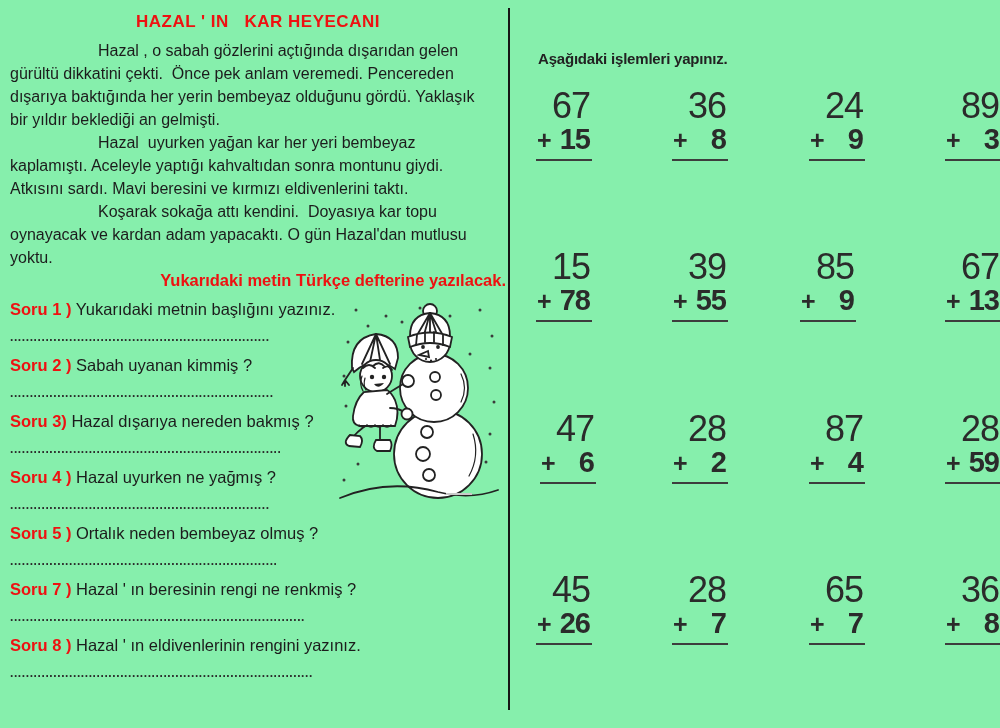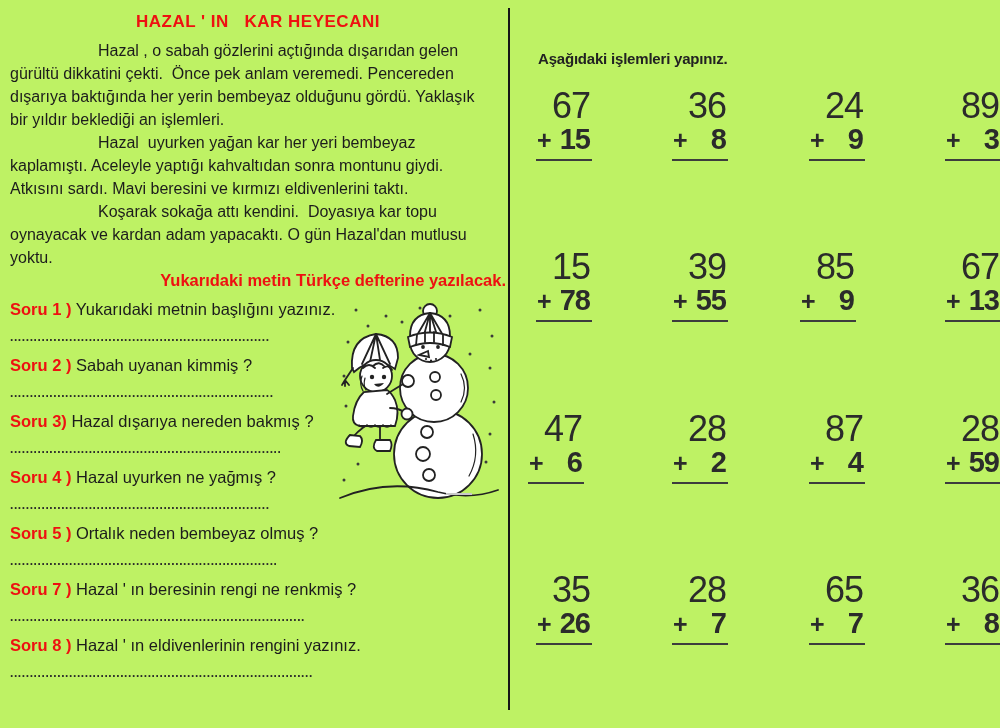--- a/index.html
+++ b/index.html
@@ -1,17 +1,17 @@
 <!DOCTYPE html>
 <html><head>
 <meta charset="utf-8">
 <style>
   html,body{margin:0;padding:0;background:#ffffff;}
   .sheet{
-    position:relative;width:1000px;height:728px;background:#bef264;
+    position:relative;width:1000px;height:728px;background:#86efac;
     font-family:"Liberation Sans",sans-serif;overflow:hidden;
   }
   
   .left{position:absolute;left:10px;top:12px;width:496px;}
   .title{
     text-align:center;font-weight:bold;font-size:17px;letter-spacing:.5px;
     white-space:pre;margin-bottom:7px;
   }
   .story-line{font-size:16px;line-height:23px;color:#1c1c1c;white-space:pre;}
   .story-line.indent{padding-left:88px;}
@@ -55,21 +55,21 @@
 <body>
 
 <div class="sheet">
 
   <div class="left">
     <div class="title" style="color: rgb(238, 17, 17);">HAZAL ' IN   KAR HEYECANI</div>
     <div id="story-lines">
         <div class="story-line indent">Hazal , o sabah gözlerini açtığında dışarıdan gelen</div>
         <div class="story-line">gürültü dikkatini çekti.  Önce pek anlam veremedi. Pencereden</div>
         <div class="story-line">dışarıya baktığında her yerin bembeyaz olduğunu gördü. Yaklaşık</div>
-        <div class="story-line">bir yıldır beklediği an işlemleri.</div>
+        <div class="story-line">bir yıldır beklediği an gelmişti.</div>
         <div class="story-line indent">Hazal  uyurken yağan kar her yeri bembeyaz</div>
         <div class="story-line">kaplamıştı. Aceleyle yaptığı kahvaltıdan sonra montunu giydi.</div>
         <div class="story-line">Atkısını sardı. Mavi beresini ve kırmızı eldivenlerini taktı.</div>
         <div class="story-line indent">Koşarak sokağa attı kendini.  Doyasıya kar topu</div>
         <div class="story-line">oynayacak ve kardan adam yapacaktı. O gün Hazal'dan mutlusu</div>
         <div class="story-line">yoktu.</div>
       </div>
     <div class="note" style="color: rgb(238, 17, 17);">Yukarıdaki metin Türkçe defterine yazılacak.</div>
     <div class="questions" id="questions">
         <div class="q-block">
@@ -250,21 +250,21 @@
           <div class="p-rule"></div>
         </div>
         <div class="problem" style="left: 425px; top: 251px;">
           <div class="p-top">67</div>
           <div class="p-bottom">
             <span class="p-plus">+</span>
             <span class="p-addend">13</span>
           </div>
           <div class="p-rule"></div>
         </div>
-        <div class="problem" style="left: 8px; top: 413px;">
+        <div class="problem" style="left: 20px; top: 413px;">
           <div class="p-top">47</div>
           <div class="p-bottom">
             <span class="p-plus">+</span>
             <span class="p-addend">6</span>
           </div>
           <div class="p-rule"></div>
         </div>
         <div class="problem" style="left: 152px; top: 413px;">
           <div class="p-top">28</div>
           <div class="p-bottom">
@@ -283,21 +283,21 @@
         </div>
         <div class="problem" style="left: 425px; top: 413px;">
           <div class="p-top">28</div>
           <div class="p-bottom">
             <span class="p-plus">+</span>
             <span class="p-addend">59</span>
           </div>
           <div class="p-rule"></div>
         </div>
         <div class="problem" style="left: 16px; top: 574px;">
-          <div class="p-top">35</div>
+          <div class="p-top">45</div>
           <div class="p-bottom">
             <span class="p-plus">+</span>
             <span class="p-addend">26</span>
           </div>
           <div class="p-rule"></div>
         </div>
         <div class="problem" style="left: 152px; top: 574px;">
           <div class="p-top">28</div>
           <div class="p-bottom">
             <span class="p-plus">+</span>

